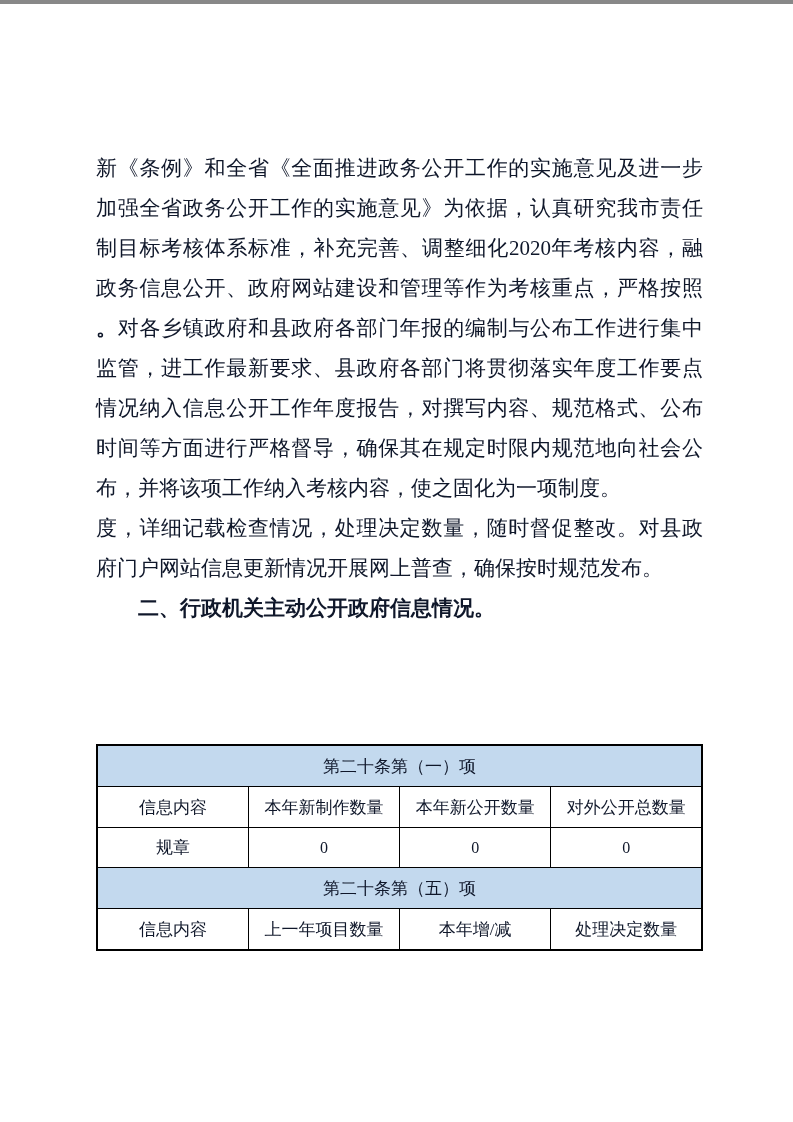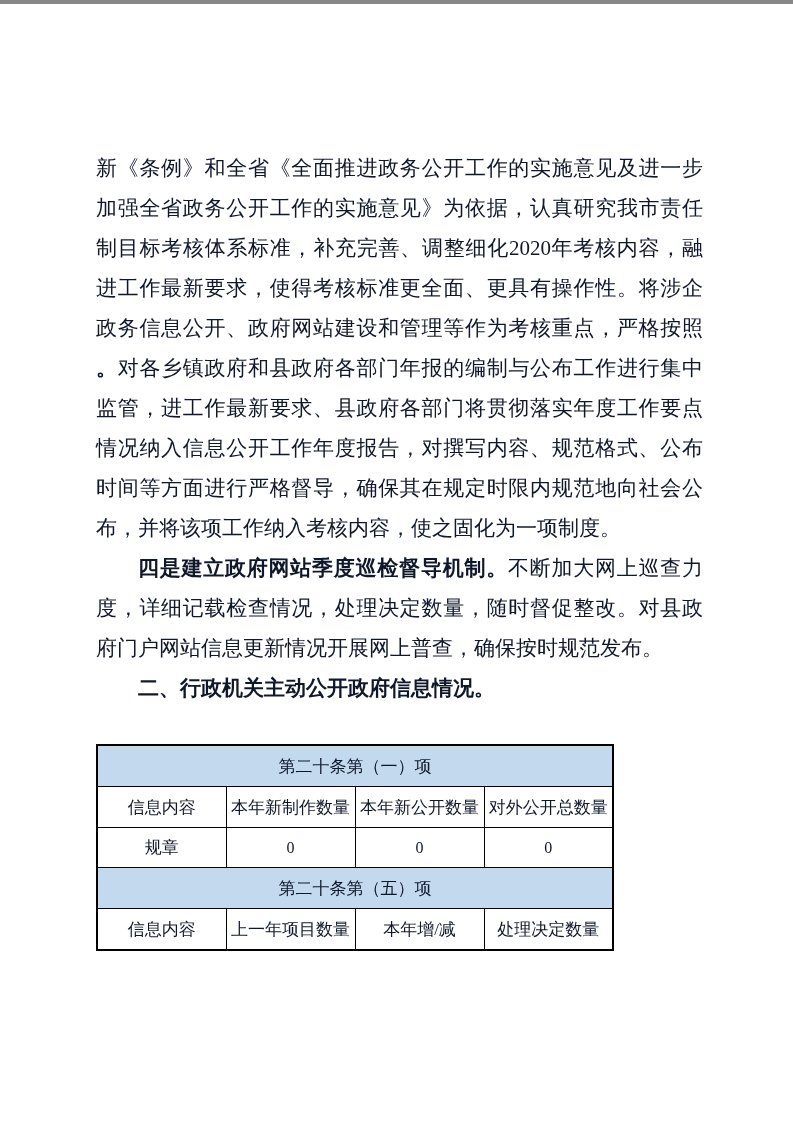--- a/index.html
+++ b/index.html
@@ -30,21 +30,21 @@
     white-space: normal;
     text-align: justify;
     text-align-last: justify;
   }
   .indent { text-indent: 42px; }
   .b { font-weight: bold; }
   .doc-table {
     position: absolute;
     left: 96px;
     top: 740px;
-    width: 518px;
+    width: 607px;
     border-collapse: collapse;
     table-layout: fixed;
     border: 2px solid #000;
     font-size: 17px;
   }
   .doc-table td {
     border: 1px solid #000;
     text-align: center;
     vertical-align: middle;
     padding: 0;
@@ -60,28 +60,26 @@
 </style>
 </head>
 <body>
 
 <div class="page">
 
   <div class="textblock">
     <div class="line just"><span>新《条例》和全省《全面推进政务公开工作的实施意见及进一步</span></div>
     <div class="line just"><span>加强全省政务公开工作的实施意见》为依据，认真研究我市责任</span></div>
     <div class="line just"><span>制目标考核体系标准，补充完善、调整细化2020年考核内容，融</span></div>
-    <div class="line just"><span>进工作最新要求，使得考核标准更全面、更具有操作性。将涉企</span></div>
     <div class="line just"><span>政务信息公开、政府网站建设和管理等作为考核重点，严格按照</span></div>
     <div class="line just"><span class="b">。</span><span>对各乡镇政府和县政府各部门年报的编制与公布工作进行集中</span></div>
     <div class="line just"><span>监管，进工作最新要求、县政府各部门将贯彻落实年度工作要点</span></div>
     <div class="line just"><span>情况纳入信息公开工作年度报告，对撰写内容、规范格式、公布</span></div>
     <div class="line just"><span>时间等方面进行严格督导，确保其在规定时限内规范地向社会公</span></div>
     <div class="line"><span>布，并将该项工作纳入考核内容，使之固化为一项制度。</span></div>
-    <div class="line just indent"><span class="b">四是建立政府网站季度巡检督导机制。</span><span>不断加大网上巡查力</span></div>
     <div class="line just"><span>度，详细记载检查情况，处理决定数量，随时督促整改。对县政</span></div>
     <div class="line"><span>府门户网站信息更新情况开展网上普查，确保按时规范发布。</span></div>
     <div class="line indent"><span class="b">二、行政机关主动公开政府信息情况。</span></div>
   </div>
 
   <table class="doc-table">
     <colgroup>
         <col style="width:25%">
         <col style="width:25%">
         <col style="width:25%">

